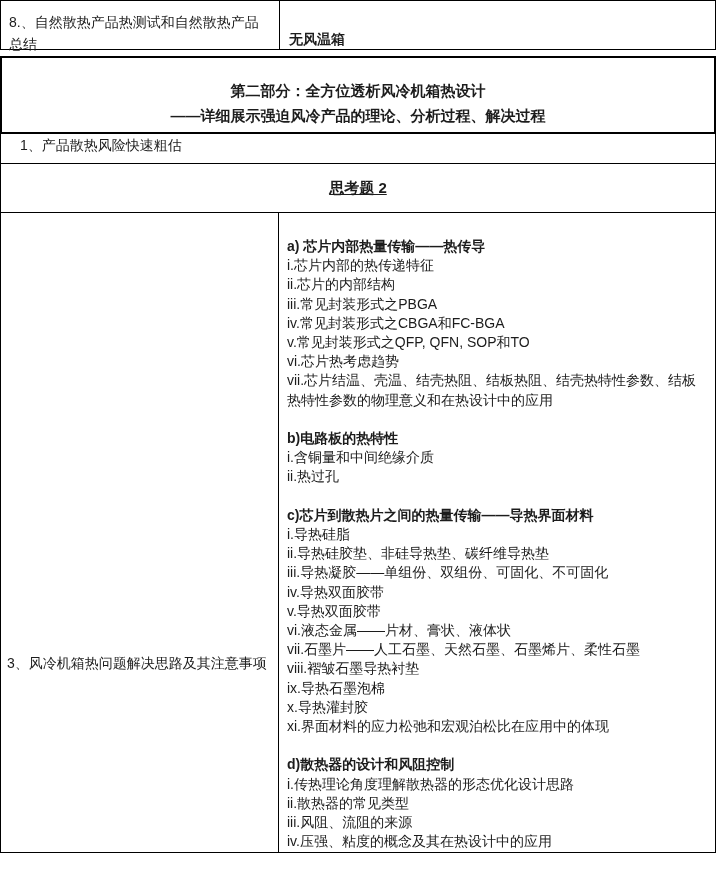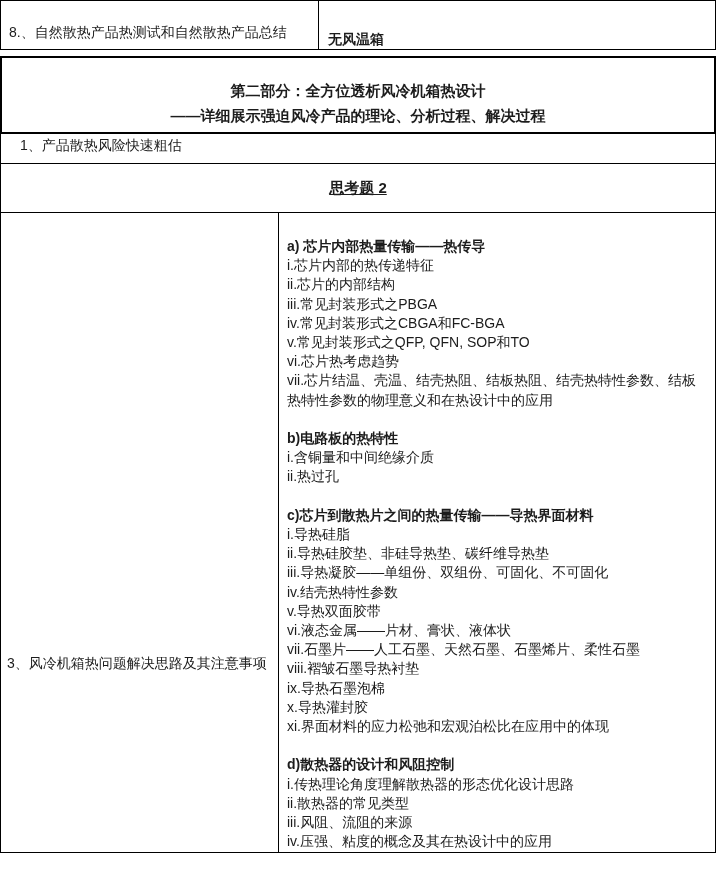--- a/index.html
+++ b/index.html
@@ -8,22 +8,22 @@
     width: 717px; height: 877px;
     position: relative; overflow: hidden;
     font-family: "Liberation Sans", "DejaVu Sans", sans-serif;
     color: #1c1c1c;
   }
   .page { position: absolute; top: 0; left: 0; width: 716px; }
 
   
   .row-top { height: 50px; border: 1px solid #000; display: flex; }
   .cell-left {
-    width: 318px; border-right: 1px solid #000;
-    padding: 20px 8px 0 8px; font-size: 14px; line-height: 22px;
+    width: 279px; border-right: 1px solid #000;
+    padding: 10px 8px 0 8px; font-size: 14px; line-height: 22px;
   }
   .cell-right { flex: 1; display: flex; align-items: flex-end; padding-left: 9px; font-size: 14px; font-weight: bold; }
 
   .gap { height: 6px; }
 
   
   .section-header {
     height: 78px; border: 2px solid #000;
     display: flex; flex-direction: column; justify-content: center; align-items: center;
     text-align: left; font-weight: bold; font-size: 15px; line-height: 25px;
@@ -106,21 +106,21 @@
         <div class="o-item">vii.芯片结温、壳温、结壳热阻、结板热阻、结壳热特性参数、结板热特性参数的物理意义和在热设计中的应用</div>
         <div class="spacer"></div>
         <div class="o-heading">b)电路板的热特性</div>
         <div class="o-item">i.含铜量和中间绝缘介质</div>
         <div class="o-item">ii.热过孔</div>
         <div class="spacer"></div>
         <div class="o-heading">c)芯片到散热片之间的热量传输——导热界面材料</div>
         <div class="o-item">i.导热硅脂</div>
         <div class="o-item">ii.导热硅胶垫、非硅导热垫、碳纤维导热垫</div>
         <div class="o-item">iii.导热凝胶——单组份、双组份、可固化、不可固化</div>
-        <div class="o-item">iv.结壳热特性参数</div>
+        <div class="o-item">iv.导热双面胶带</div>
         <div class="o-item">v.导热双面胶带</div>
         <div class="o-item">vi.液态金属——片材、膏状、液体状</div>
         <div class="o-item">vii.石墨片——人工石墨、天然石墨、石墨烯片、柔性石墨</div>
         <div class="o-item">viii.褶皱石墨导热衬垫</div>
         <div class="o-item">ix.导热石墨泡棉</div>
         <div class="o-item">x.导热灌封胶</div>
         <div class="o-item">xi.界面材料的应力松弛和宏观泊松比在应用中的体现</div>
         <div class="spacer"></div>
         <div class="o-heading">d)散热器的设计和风阻控制</div>
         <div class="o-item">i.传热理论角度理解散热器的形态优化设计思路</div>

